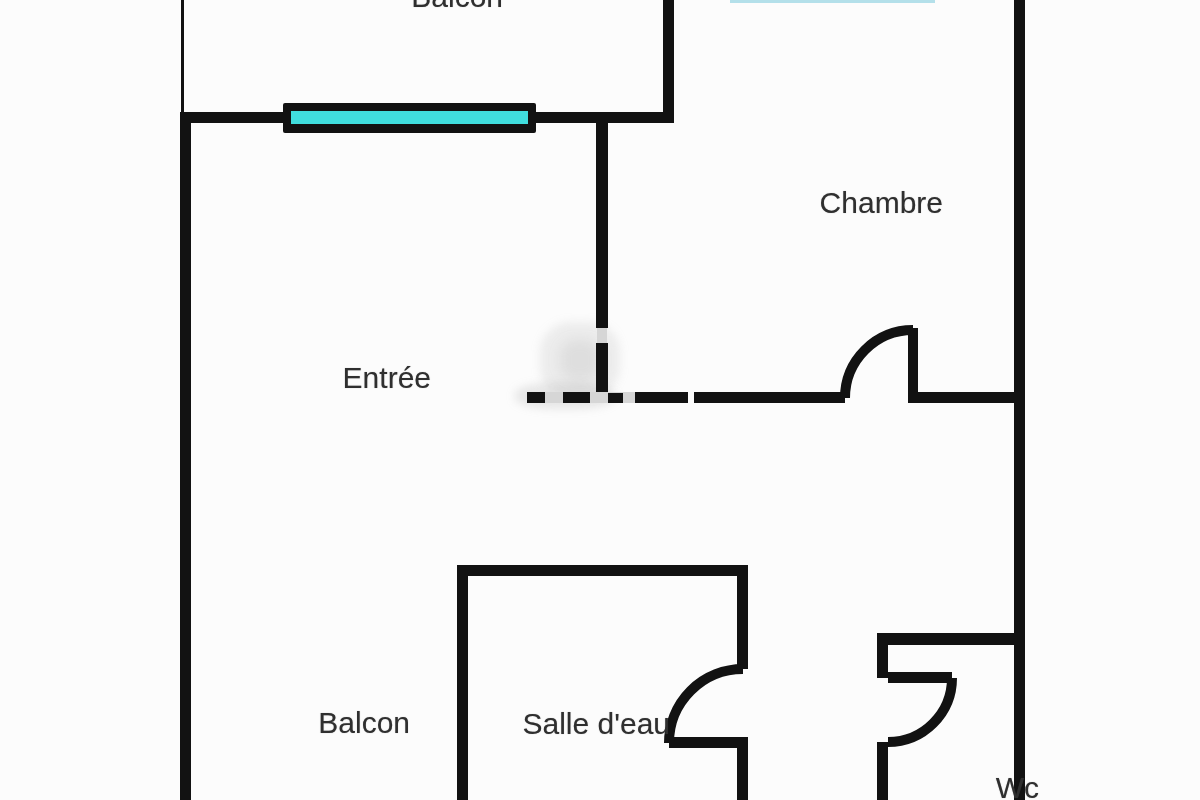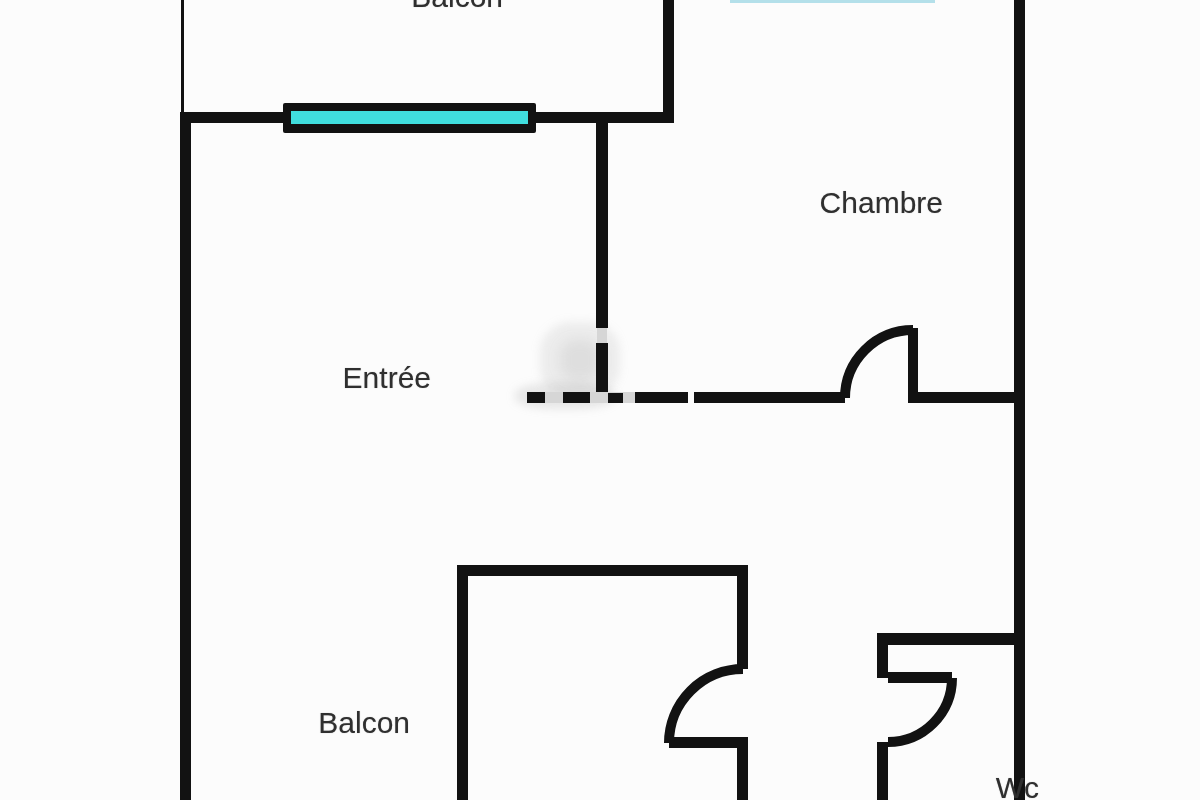--- a/index.html
+++ b/index.html
@@ -79,15 +79,16 @@
   <svg class="arcs" width="1200" height="800" viewBox="0 0 1200 800">
     <path d="M 845 398 A 68 68 0 0 1 913 330"></path>
     <path d="M 669 743 A 74 74 0 0 1 743 669"></path>
     <path d="M 952 678 A 64 64 0 0 1 888 742"></path>
   </svg>
 
   <div class="room-label" style="left:303px;top:-20px;">Balcon</div>
   <div class="room-label" style="left:743px;top:186px;">Chambre</div>
   <div class="room-label" style="left:231px;top:361px;">Entrée</div>
   <div class="room-label" style="left:210px;top:706px;">Balcon</div>
+  <div class="room-label" style="left:470px;top:707px;">Salle d'eau</div>
   <div class="room-label" style="left:839px;top:743px;margin-top:28px;">Wc</div>
 
 </div>
 
 </body></html>

